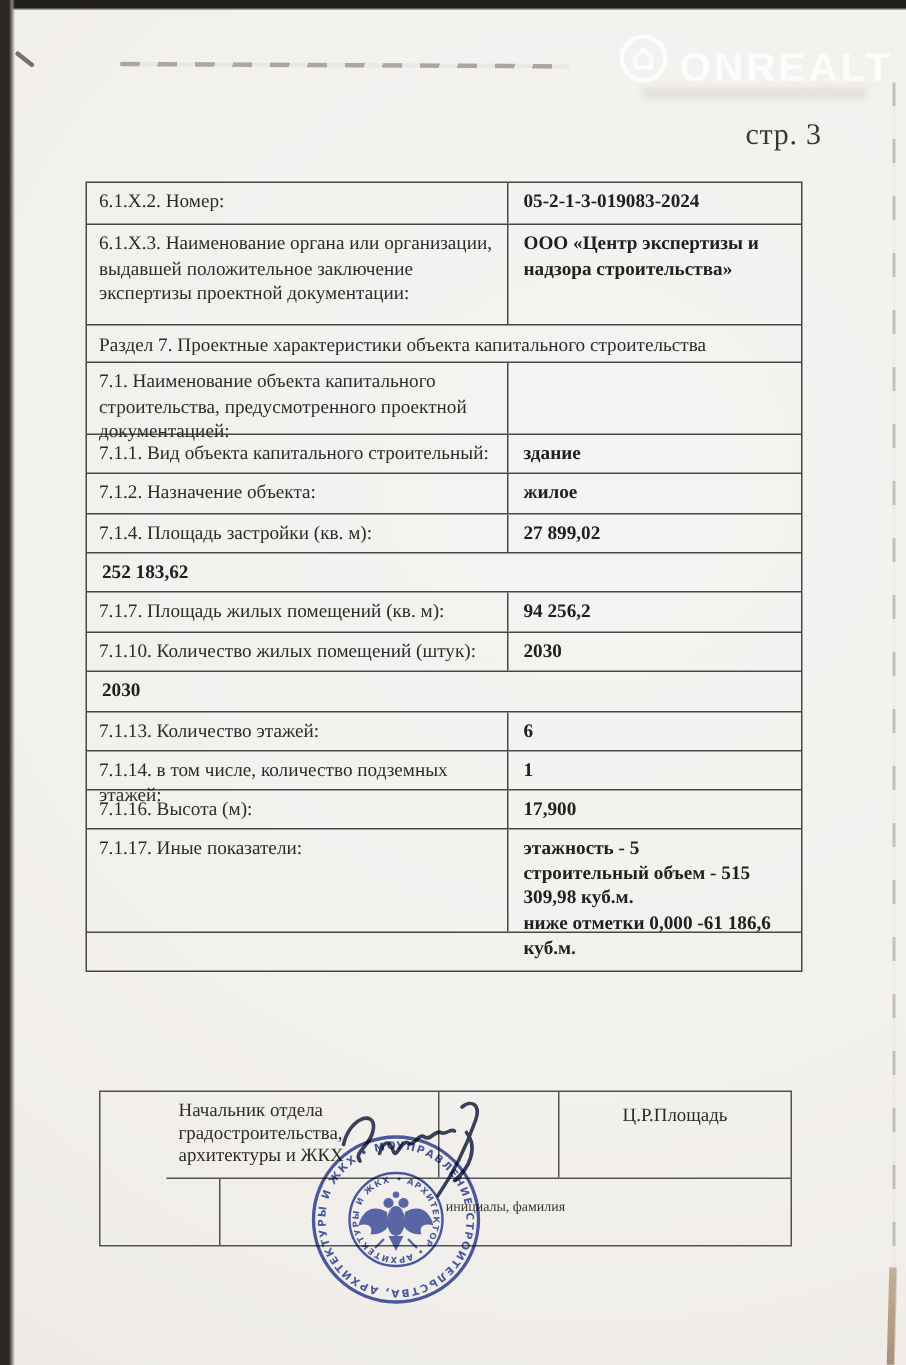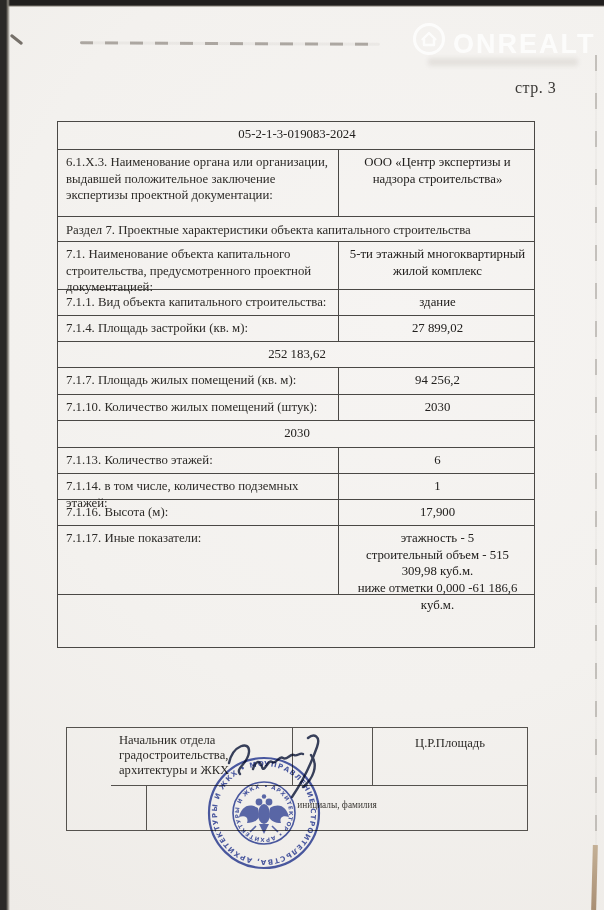--- a/index.html
+++ b/index.html
@@ -17,30 +17,30 @@
   #paper-crease{left:595px;top:55px;width:2px;height:800px;opacity:.8;
     background:repeating-linear-gradient(180deg,rgba(110,104,96,.45) 0 16px,rgba(110,104,96,.06) 16px 38px);}
   #torn-edge{left:592px;top:845px;width:5px;height:65px;background:linear-gradient(180deg,#c4b096,#a98f74);transform:rotate(1.5deg);filter:blur(.4px);}
 
   
   #watermark{left:412px;top:22px;display:flex;align-items:flex-end;gap:7px;opacity:.8;}
   #watermark .brand{font-family:"Liberation Sans","DejaVu Sans",sans-serif;font-weight:bold;
     font-size:27px;letter-spacing:2px;color:#ffffff;}
   #wm-sub{left:428px;top:58px;width:150px;height:8px;background:rgba(205,200,194,.4);filter:blur(2px);border-radius:3px;}
 
-  #page-number{left:515px;top:79px;font-size:16px;color:#3a3835;letter-spacing:.5px;}
+  #page-number{left:497px;top:79px;font-size:20px;color:#3a3835;letter-spacing:.5px;}
 
   
   #doc-table{left:57px;top:121px;width:478px;height:527px;border:1.4px solid #4a4845;box-sizing:border-box;
     font-size:12.8px;line-height:1.3;}
   .trow{display:flex;box-sizing:border-box;border-bottom:1.4px solid #4a4845;}
   .trow:last-child{border-bottom:none;}
   .tcell{box-sizing:border-box;padding:4px 8px;}
   .tcell.lbl{width:281px;border-right:1.4px solid #4a4845;}
-  .tcell.val{flex:1;font-weight:normal;padding-left:10px;white-space:pre-line;color:#22201e;text-align:center;}
+  .tcell.val{flex:1;font-weight:bold;padding-left:10px;white-space:pre-line;color:#22201e;}
   .trow.section .tcell{width:100%;text-align:left;padding-top:5px;}
   .trow.empty .tcell{width:100%;}
 
   
   #sig-table{left:66px;top:727px;width:462px;height:104px;border:1.2px solid #55524e;box-sizing:border-box;display:flex;flex-direction:column;font-size:12.6px;}
   .sig-row{display:flex;box-sizing:border-box;}
   .sig-row.top{height:58px;border-bottom:1.2px solid #55524e;margin-left:44px;}
   .sig-row.bottom{flex:1;}
   .sig-c1{width:182px;border-right:1.2px solid #55524e;box-sizing:border-box;padding:5px 8px;}
   .sig-c2{width:80px;border-right:1.2px solid #55524e;box-sizing:border-box;}
@@ -73,36 +73,40 @@
       </svg>
     </span>
     <span class="brand">ONREALT</span>
   </div>
   <div class="abs" id="wm-sub"></div>
 
   <div class="abs" id="page-number">стр. 3</div>
 
   <div class="abs" id="doc-table">
     <div class="trow" style="height:28px">
+      <div class="tcell lbl">6.1.X.2. Номер:</div>
       <div class="tcell val">05-2-1-3-019083-2024</div>
     </div>
     <div class="trow" style="height:67px">
       <div class="tcell lbl">6.1.X.3. Наименование органа или организации, выдавшей положительное заключение экспертизы проектной документации:</div>
       <div class="tcell val">ООО «Центр экспертизы и надзора строительства»</div>
     </div>
     <div class="trow section" style="height:25px">
       <div class="tcell">Раздел 7. Проектные характеристики объекта капитального строительства</div>
     </div>
     <div class="trow" style="height:48px">
       <div class="tcell lbl">7.1. Наименование объекта капитального строительства, предусмотренного проектной документацией:</div>
-      <div class="tcell val">5-ти этажный многоквартирный жилой комплекс</div>
     </div>
     <div class="trow" style="height:26px">
-      <div class="tcell lbl">7.1.1. Вид объекта капитального строительства:</div>
+      <div class="tcell lbl">7.1.1. Вид объекта капитального строительный:</div>
       <div class="tcell val">здание</div>
+    </div>
+    <div class="trow" style="height:27px">
+      <div class="tcell lbl">7.1.2. Назначение объекта:</div>
+      <div class="tcell val">жилое</div>
     </div>
     <div class="trow" style="height:26px">
       <div class="tcell lbl">7.1.4. Площадь застройки (кв. м):</div>
       <div class="tcell val">27 899,02</div>
     </div>
     <div class="trow" style="height:26px">
       <div class="tcell val">252 183,62</div>
     </div>
     <div class="trow" style="height:27px">
       <div class="tcell lbl">7.1.7. Площадь жилых помещений (кв. м):</div>

